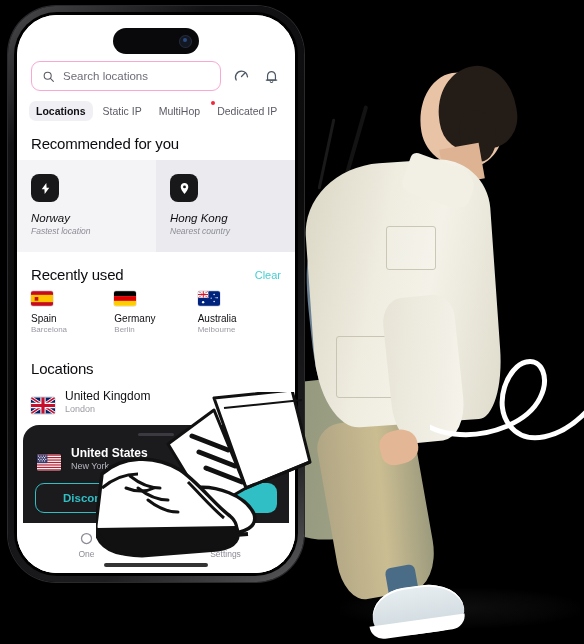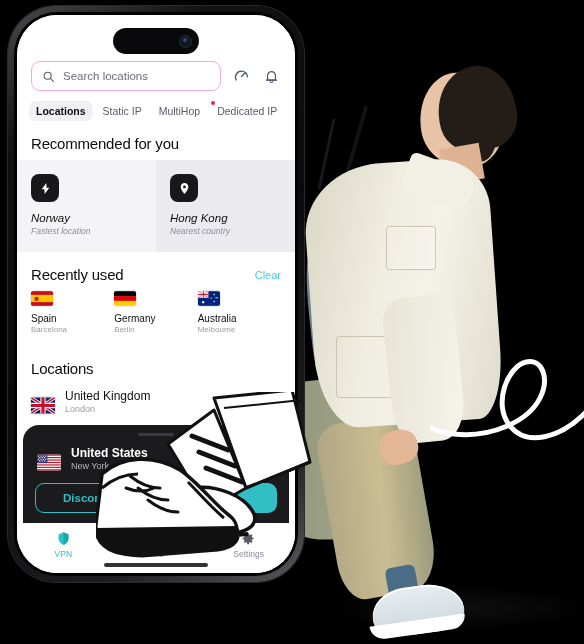--- a/index.html
+++ b/index.html
@@ -400,27 +400,20 @@
                 <div class="loc-sub">New York</div>
               </div>
             </div>
             <div class="btn-row">
               <div class="btn btn-outline">Disconnect</div>
               <div class="btn btn-fill">Pause</div>
             </div>
           </div>
 
           <div class="nav">
-            <div class="nav-item active">
-              <svg width="15" height="15" viewBox="0 0 24 24">
-                <path d="M12 2 L20 5.5 v6 c0 5.5-4 9-8 10.5 C8 20.5 4 17 4 11.5 v-6 Z" fill="#2fbfc4"></path>
-                <path d="M12 2 L20 5.5 v6 c0 5.5-4 9-8 10.5 Z" fill="#1ea6ab"></path>
-              </svg>
-              <span class="nav-label">VPN</span>
-            </div>
             <div class="nav-item">
               <svg width="15" height="15" viewBox="0 0 24 24">
                 <circle cx="12" cy="12" r="8" fill="none" stroke="#8c8c96" stroke-width="2"></circle>
               </svg>
               <span class="nav-label">One</span>
             </div>
             <div class="nav-item">
               <svg width="15" height="15" viewBox="0 0 24 24">
                 <path fill="#58585f" d="M12 8.2a3.8 3.8 0 1 0 0 7.6 3.8 3.8 0 0 0 0-7.6zm0 5.9a2.1 2.1 0 1 1 0-4.2 2.1 2.1 0 0 1 0 4.2z"></path>
                 <path fill="#58585f" d="M20 13.3v-2.6l-2.2-.4a6 6 0 0 0-.7-1.7l1.3-1.8-1.9-1.8-1.8 1.3a6 6 0 0 0-1.7-.7L12.6 3h-2.6l-.4 2.6a6 6 0 0 0-1.7.7L6.1 5 4.3 6.8l1.3 1.8a6 6 0 0 0-.7 1.7L2.7 10.7v2.6l2.2.4c.2.6.4 1.2.7 1.7L4.3 17.2 6.1 19l1.8-1.3c.5.3 1.1.5 1.7.7l.4 2.6h2.6l.4-2.6c.6-.2 1.2-.4 1.7-.7l1.8 1.3 1.9-1.8-1.3-1.8c.3-.5.5-1.1.7-1.7z"></path>

